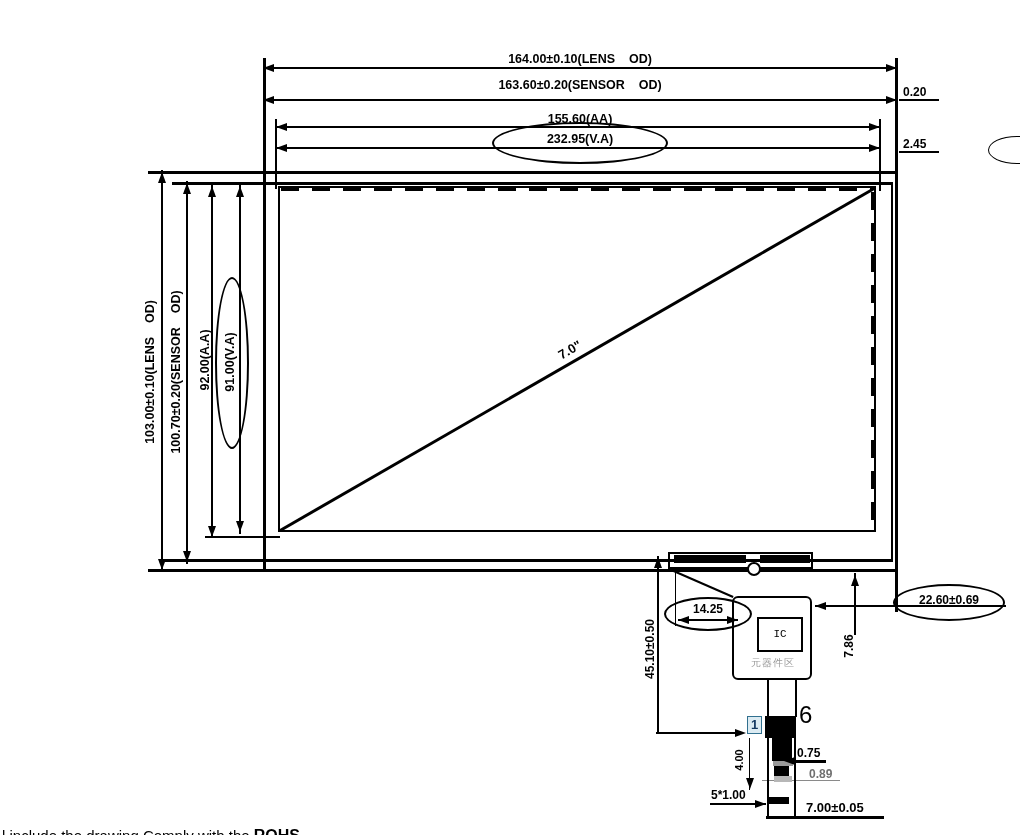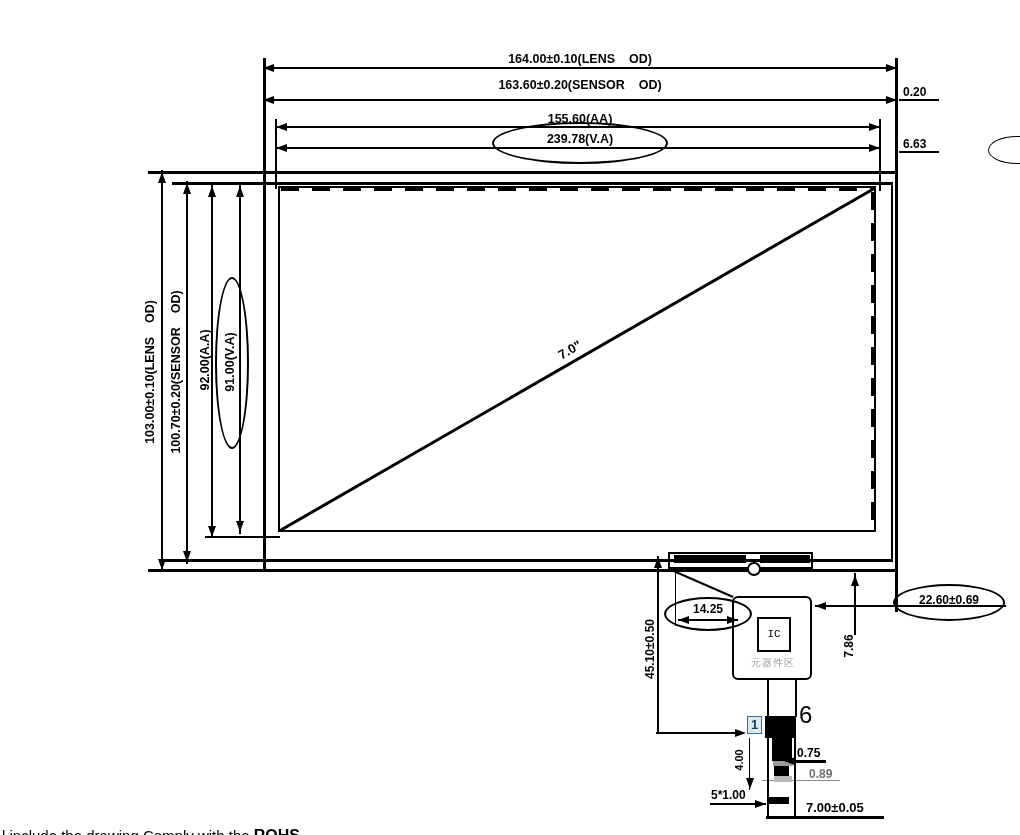--- a/index.html
+++ b/index.html
@@ -13,21 +13,21 @@
   .cx{transform:translateX(-50%);}
   .rot{transform:translate(-50%,-50%) rotate(-90deg);transform-origin:center;}
   .sm{font-size:12px;}
   .ar{position:absolute;width:0;height:0;border:solid transparent;}
   .dashh{position:absolute;height:3.5px;background:repeating-linear-gradient(90deg,#000 0 18px,transparent 18px 31px);}
   .dashv{position:absolute;width:3.5px;background:repeating-linear-gradient(180deg,#000 0 18px,transparent 18px 31px);}
   .gray{color:#9a9a9a;}
   #pin1box{position:absolute;left:747px;top:716px;width:15px;height:18px;box-sizing:border-box;
            border:1.5px solid #31708f;background:#dcebf2;font:bold 13px "Liberation Sans",sans-serif;
            color:#13375f;text-align:center;line-height:16px;}
-  #icbox{position:absolute;left:757px;top:617px;width:34px;height:35px;box-sizing:border-box;border:2.5px solid #000;
+  #icbox{position:absolute;left:757px;top:617px;width:46px;height:35px;box-sizing:border-box;border:2.5px solid #000;
          font:11px "Liberation Mono",monospace;text-align:center;line-height:31px;}
   #footnote{position:absolute;left:2px;top:827px;font-size:15px;white-space:pre;}
   #footnote b{font-size:16px;}
 </style>
 </head>
 <body>
 
 <div id="canvas">
 
   <div id="geom">
@@ -113,23 +113,23 @@
 
   <div class="ell" style="left:492px;top:122px;width:176px;height:42px;"></div>
   <div class="ell" style="left:215px;top:277px;width:34px;height:172px;"></div>
   <div class="ell" style="left:664px;top:597px;width:88px;height:34px;"></div>
   <div class="ell" style="left:893px;top:584px;width:112px;height:37px;"></div>
   <div class="ell" style="left:988px;top:136px;width:58px;height:28px;border-width:1.5px;"></div>
 
   <div class="lbl cx" style="left:580px;top:53px;">164.00±0.10(LENS    OD)</div>
   <div class="lbl cx" style="left:580px;top:79px;">163.60±0.20(SENSOR    OD)</div>
   <div class="lbl cx" style="left:580px;top:113px;">155.60(AA)</div>
-  <div class="lbl cx" style="left:580px;top:133px;">239.78(V.A)</div>
+  <div class="lbl cx" style="left:580px;top:133px;">232.95(V.A)</div>
   <div class="lbl sm" style="left:903px;top:86px;">0.20</div>
-  <div class="lbl sm" style="left:903px;top:138px;">6.63</div>
+  <div class="lbl sm" style="left:903px;top:138px;">2.45</div>
 
   <div class="lbl rot" style="left:151px;top:372px;">103.00±0.10(LENS    OD)</div>
   <div class="lbl rot" style="left:177px;top:372px;">100.70±0.20(SENSOR    OD)</div>
   <div class="lbl rot" style="left:206px;top:360px;">92.00(A.A)</div>
   <div class="lbl rot" style="left:231px;top:362px;">91.00(V.A)</div>
 
   <div class="lbl" style="left:570px;top:350px;transform:translate(-50%,-50%) rotate(-29.9deg);font-size:13px;">7.0"</div>
 
   <div class="lbl sm cx" style="left:708px;top:603px;">14.25</div>
   <div class="lbl sm cx" style="left:949px;top:594px;">22.60±0.69</div>

